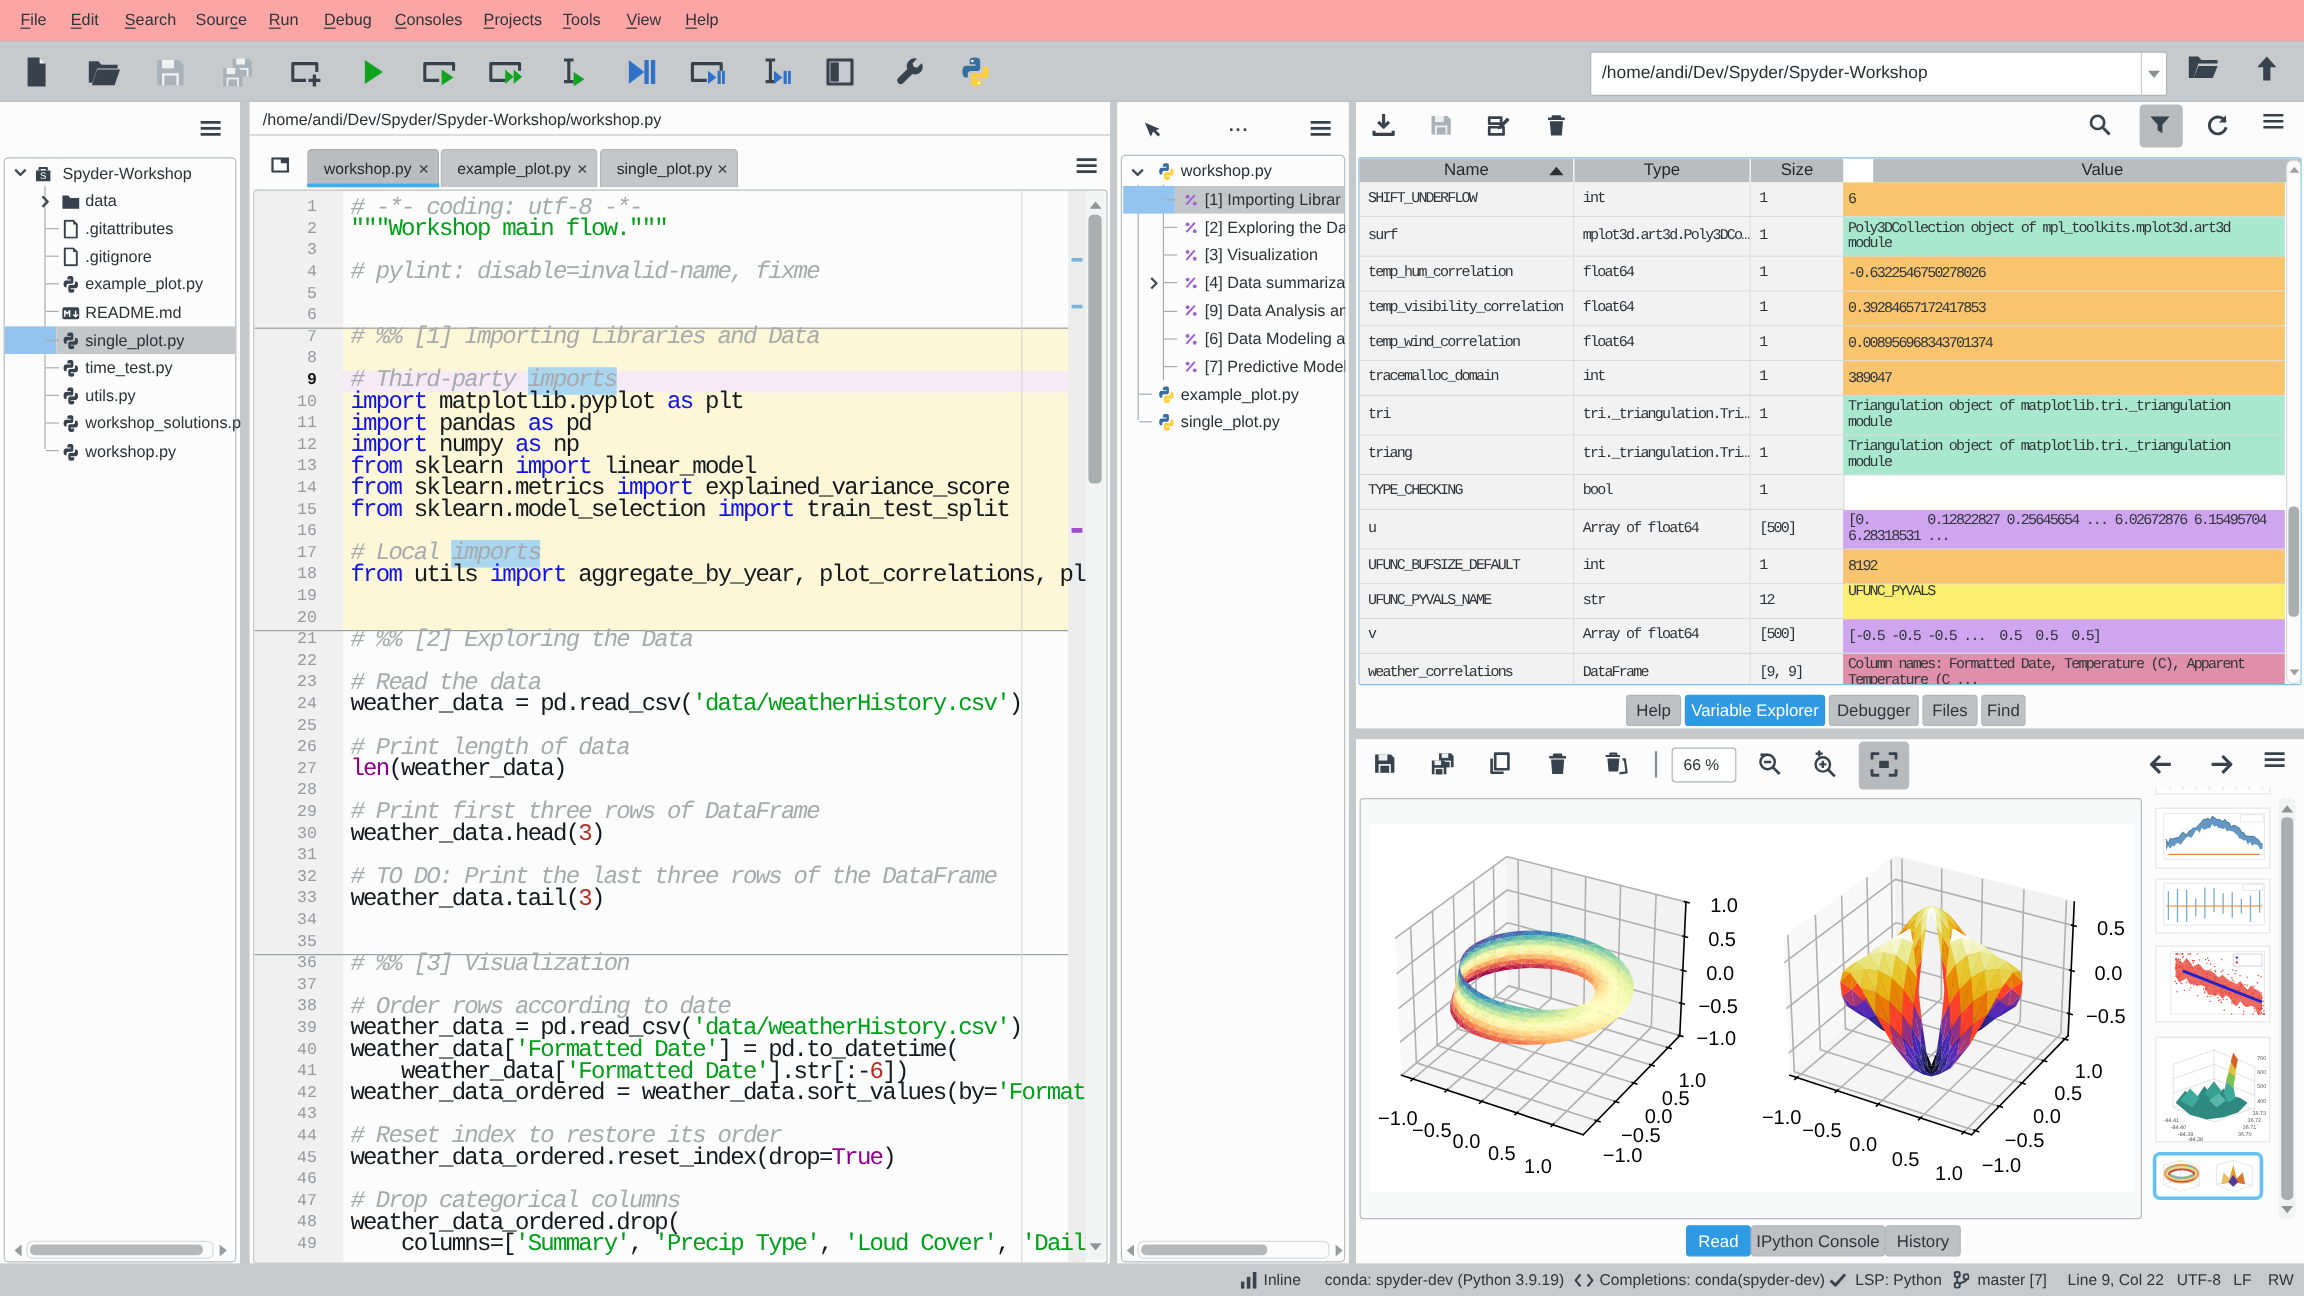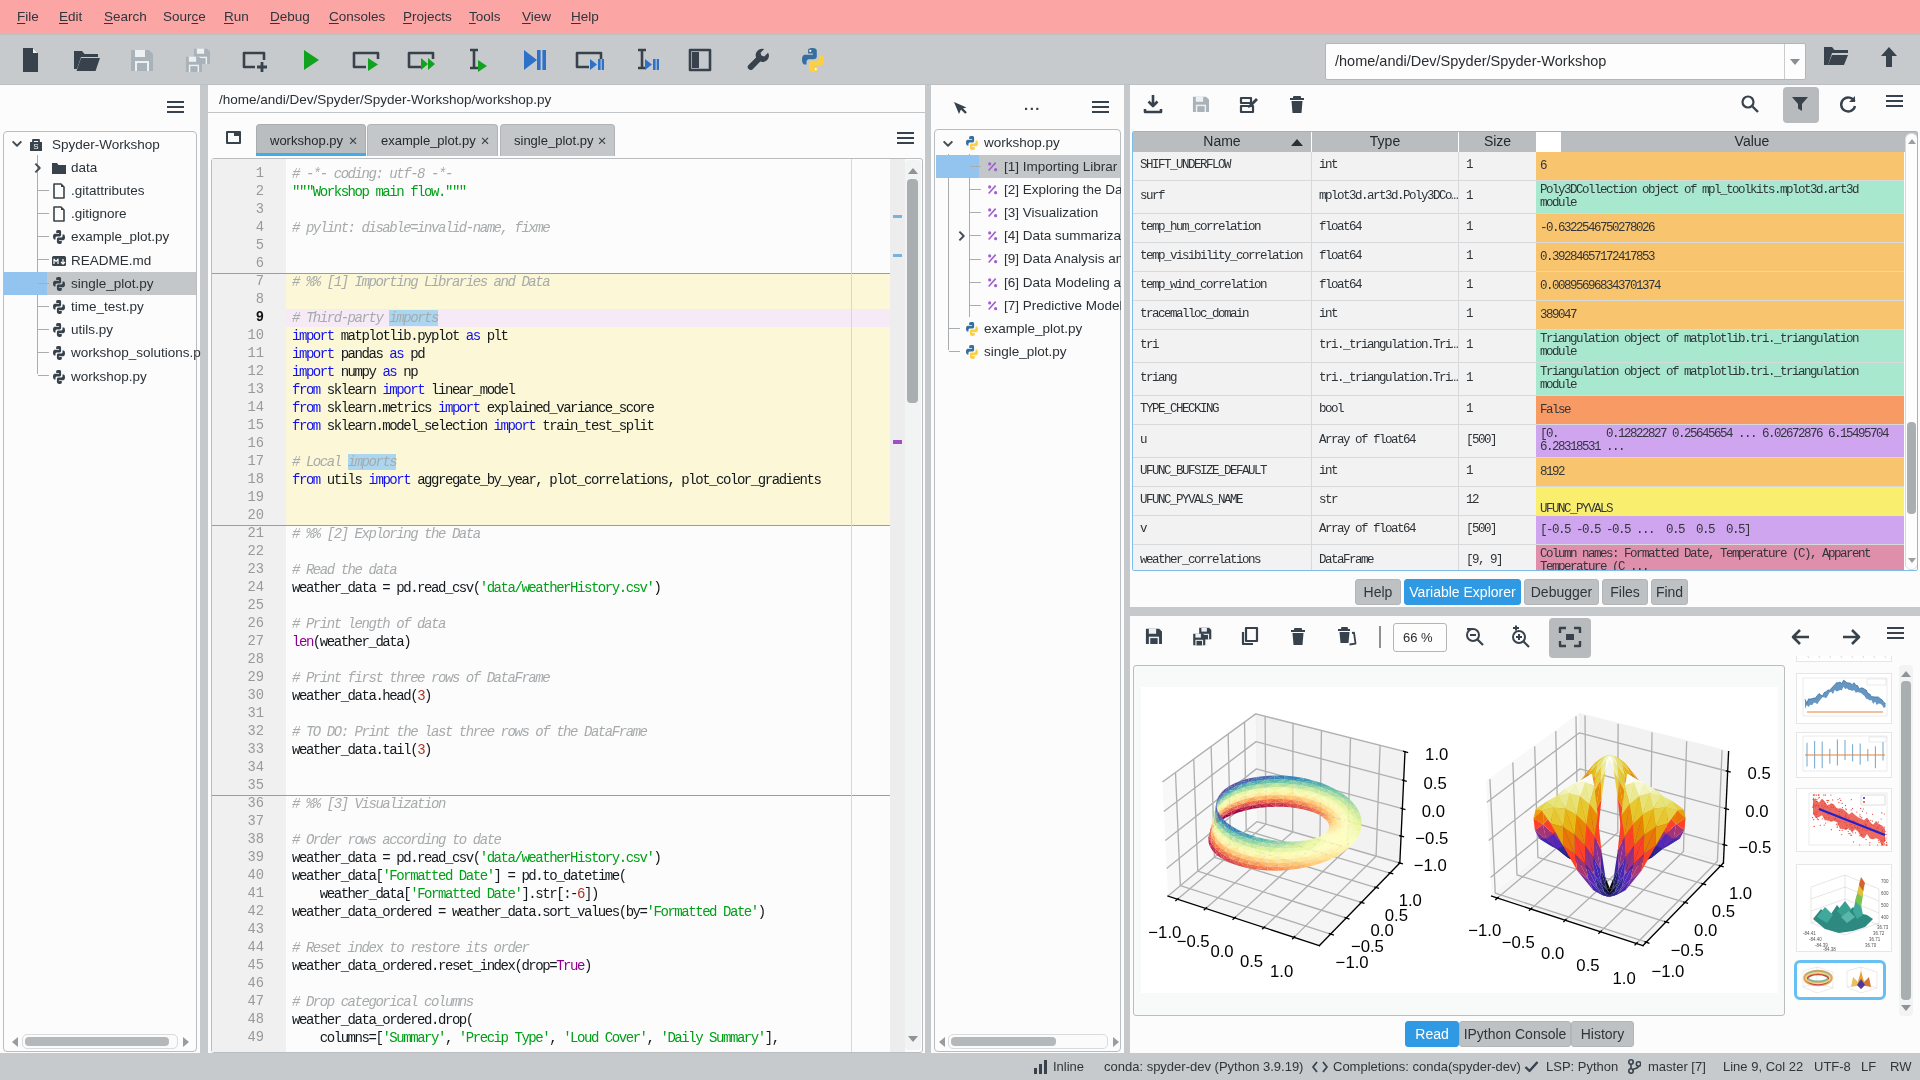--- a/index.html
+++ b/index.html
@@ -18,21 +18,21 @@
 
 #pathbox { position:absolute; left:1325px; top:43px; width:481px; height:37px; background:#fdfdfd; border:1px solid #b2b6b8; border-radius:2px; }
 #pathbox .txt { position:absolute; left:9px; top:9px; font-size:14.5px; color:#2a2e32; }
 #pathbox .dd { position:absolute; right:0; top:0; width:21px; height:35px; border-left:1px solid #c9cccd; }
 
 .trow { position:absolute; left:1px; height:23px; font-size:13.5px; color:#2b3136; }
 .trow .lbl { position:absolute; top:4px; white-space:nowrap; }
 #gutternums { position:absolute; left:212px; top:159px; width:52px; text-align:right;
   font-family:"Liberation Mono", monospace; font-size:13.75px; line-height:18px; color:#97999c; }
 #code { position:absolute; left:292px; top:159px; font-family:"Liberation Mono", monospace;
-  font-size:14px; line-height:18px; letter-spacing:-1.45px; color:#14191e; white-space:pre; }
+  font-size:20px; line-height:18px; letter-spacing:-1.45px; color:#14191e; white-space:pre; }
 #code .c { color:#a7aaac; font-style:italic; }
 #code .k { color:#1111ee; }
 #code .s { color:#00a018; }
 #code .b { color:#900090; }
 #code .num { color:#b03021; }
 #code .occ { background:#abd6f0; }
 
 #vetable { position:absolute; left:1132px; top:131px; width:786px; height:440px; border:1px solid #7cbde9; border-radius:2px; background:#fff; overflow:hidden; }
 .vhead { position:absolute; top:0; height:20px; background:#b9bdbf; color:#26292c; font-size:14px; text-align:center; }
 .vcell { position:absolute; background:#f2f2f2; border-right:1px solid #d7d9da; border-bottom:1px solid #d7d9da;
@@ -618,33 +618,32 @@
 <div class="vcell" style="left:179px;top:198px;width:147px;height:33px;padding-top:8px;">tri._triangulation.Tri…</div>
 <div class="vcell" style="left:326px;top:198px;width:78px;height:33px;padding-top:8px;">1</div>
 <div class="vval" style="top:198px;height:33px;background:#a8e8cf;width:368px;padding-top:3px;">Triangulation object of matplotlib.tri._triangulation<br>module</div>
 <div class="vcell" style="left:0;top:231px;width:179px;height:33px;padding-top:8px;">triang</div>
 <div class="vcell" style="left:179px;top:231px;width:147px;height:33px;padding-top:8px;">tri._triangulation.Tri…</div>
 <div class="vcell" style="left:326px;top:231px;width:78px;height:33px;padding-top:8px;">1</div>
 <div class="vval" style="top:231px;height:33px;background:#a8e8cf;width:368px;padding-top:3px;">Triangulation object of matplotlib.tri._triangulation<br>module</div>
 <div class="vcell" style="left:0;top:264px;width:179px;height:29px;padding-top:6px;">TYPE_CHECKING</div>
 <div class="vcell" style="left:179px;top:264px;width:147px;height:29px;padding-top:6px;">bool</div>
 <div class="vcell" style="left:326px;top:264px;width:78px;height:29px;padding-top:6px;">1</div>
-<div class="vval" style="top:264px;height:29px;background:#f89a63;width:368px;padding-top:8px;">False</div>
 <div class="vcell" style="left:0;top:293px;width:179px;height:33px;padding-top:8px;">u</div>
 <div class="vcell" style="left:179px;top:293px;width:147px;height:33px;padding-top:8px;">Array of float64</div>
 <div class="vcell" style="left:326px;top:293px;width:78px;height:33px;padding-top:8px;">[500]</div>
 <div class="vval" style="top:293px;height:33px;background:#d0a5f0;width:368px;padding-top:3px;">[0.        0.12822827 0.25645654 ... 6.02672876 6.15495704<br>6.28318531 ...</div>
 <div class="vcell" style="left:0;top:326px;width:179px;height:29px;padding-top:6px;">UFUNC_BUFSIZE_DEFAULT</div>
 <div class="vcell" style="left:179px;top:326px;width:147px;height:29px;padding-top:6px;">int</div>
 <div class="vcell" style="left:326px;top:326px;width:78px;height:29px;padding-top:6px;">1</div>
 <div class="vval" style="top:326px;height:29px;background:#f9c46e;width:368px;padding-top:8px;">8192</div>
 <div class="vcell" style="left:0;top:355px;width:179px;height:29px;padding-top:6px;">UFUNC_PYVALS_NAME</div>
 <div class="vcell" style="left:179px;top:355px;width:147px;height:29px;padding-top:6px;">str</div>
 <div class="vcell" style="left:326px;top:355px;width:78px;height:29px;padding-top:6px;">12</div>
-<div class="vval" style="top:355px;height:46px;background:#faee6f;width:368px;padding-top:16px;">UFUNC_PYVALS</div>
+<div class="vval" style="top:355px;height:46px;background:#faee6f;width:368px;padding-top:0;">UFUNC_PYVALS</div>
 <div class="vcell" style="left:0;top:384px;width:179px;height:29px;padding-top:6px;">v</div>
 <div class="vcell" style="left:179px;top:384px;width:147px;height:29px;padding-top:6px;">Array of float64</div>
 <div class="vcell" style="left:326px;top:384px;width:78px;height:29px;padding-top:6px;">[500]</div>
 <div class="vval" style="top:384px;height:29px;background:#d0a5f0;width:368px;padding-top:8px;">[-0.5 -0.5 -0.5 ...  0.5  0.5  0.5]</div>
 <div class="vcell" style="left:0;top:413px;width:179px;height:33px;padding-top:8px;">weather_correlations</div>
 <div class="vcell" style="left:179px;top:413px;width:147px;height:33px;padding-top:8px;">DataFrame</div>
 <div class="vcell" style="left:326px;top:413px;width:78px;height:33px;padding-top:8px;">[9, 9]</div>
 <div class="vval" style="top:413px;height:33px;background:#df8fa9;width:368px;padding-top:3px;">Column names: Formatted Date, Temperature (C), Apparent<br>Temperature (C ...</div>
 <div style="position:absolute;left:772px;top:1px;width:13px;height:437px;background:#fdfdfd;border:1px solid #d8dadb;border-radius:6px;">
       <div class="arr" style="left:2px;top:5px;border-left:4px solid transparent;border-right:4px solid transparent;border-bottom:5px solid #9b9fa2;"></div>

